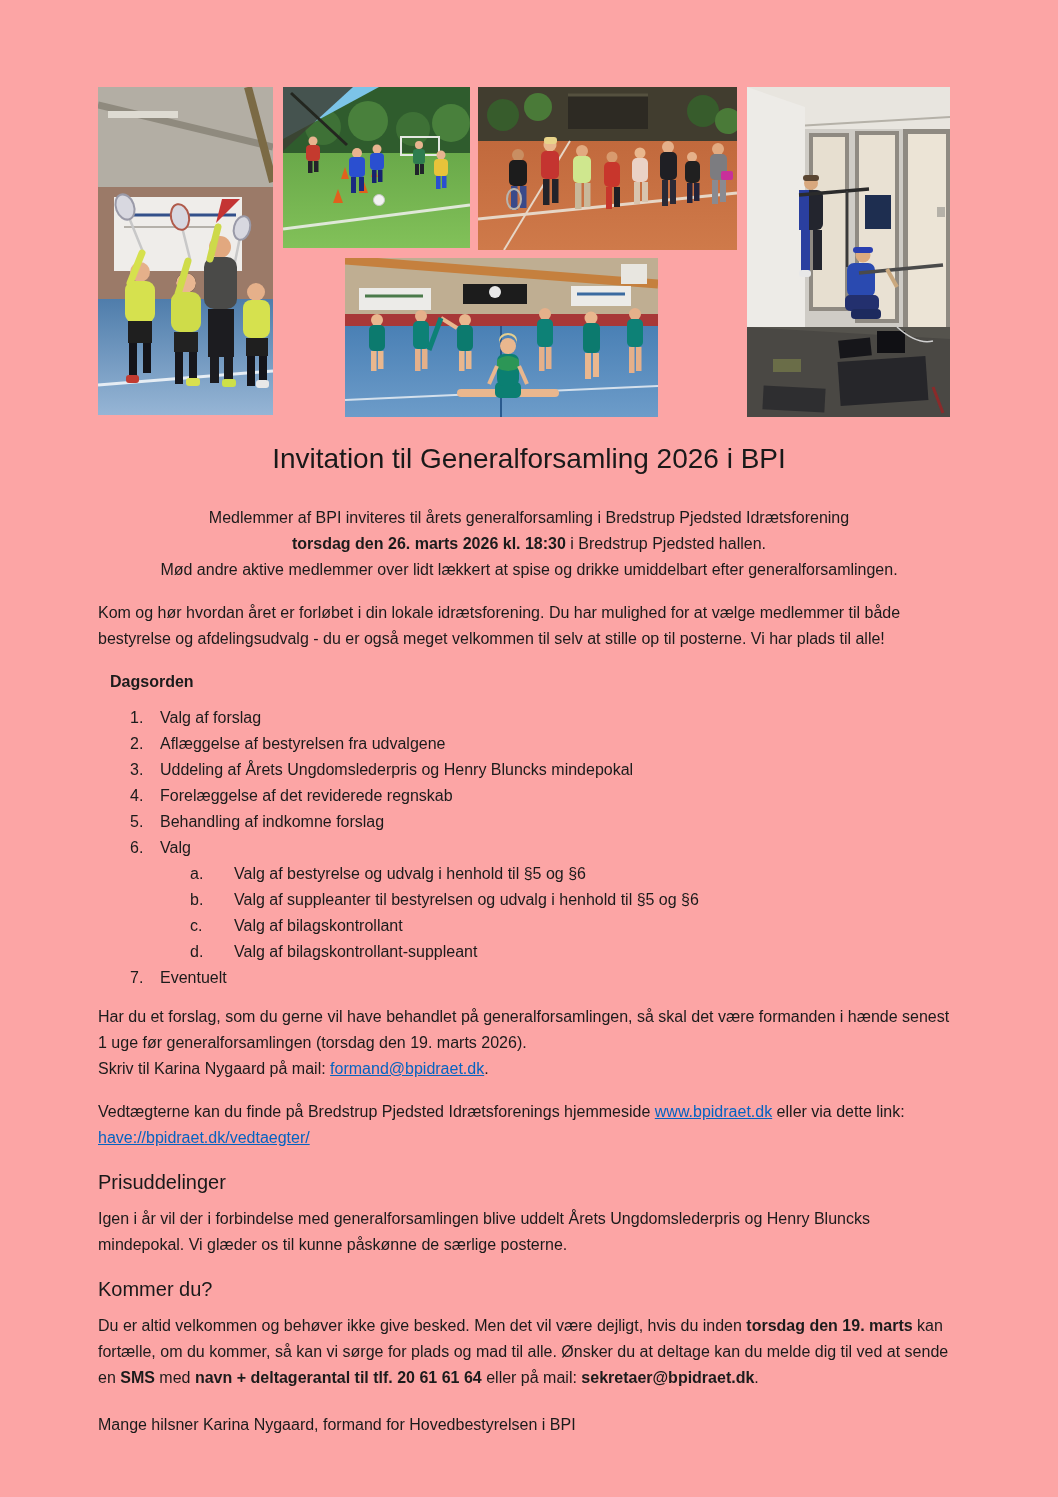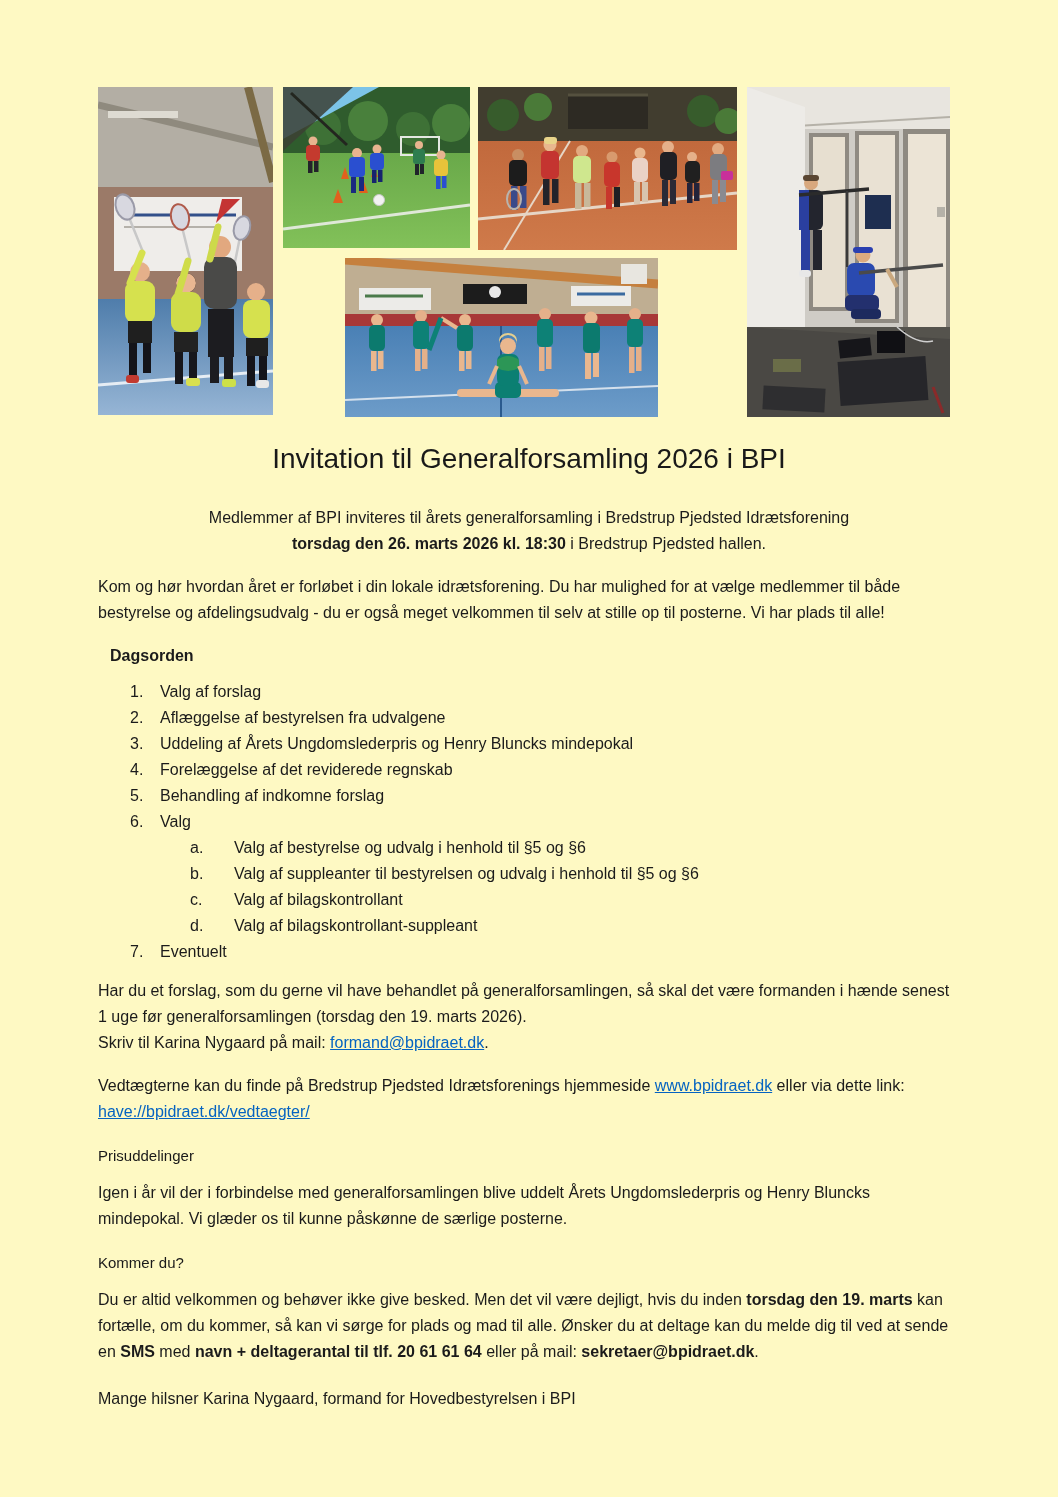--- a/index.html
+++ b/index.html
@@ -2,21 +2,21 @@
 <html><head>
 <meta charset="utf-8">
 <style>
   * { margin: 0; padding: 0; box-sizing: border-box; }
   html, body { background: #e8e8e8; }
   body { font-family: "Liberation Sans", sans-serif; }
   .page {
     position: relative;
     width: 1058px; height: 1497px;
     margin: 0 auto;
-    background: #fef9c3;
+    background: #fca5a5;
     color: #1b1b1b;
     overflow: hidden;
   }
   
   .collage { position: absolute; top: 0; left: 0; width: 1058px; height: 417px; }
   .photo { position: absolute; overflow: hidden; }
   .photo svg { display: block; width: 100%; height: 100%; }
   .ph-badminton { left: 98px;  top: 87px;  width: 175px; height: 328px; }
   .ph-soccer    { left: 283px; top: 87px;  width: 187px; height: 161px; }
   .ph-tennis    { left: 478px; top: 87px;  width: 259px; height: 163px; }
@@ -28,21 +28,21 @@
   .center-block { text-align: center; margin-bottom: 17px; margin-top: 28px; }
   .center-block div { line-height: 26px; }
   p.body-par { margin: 10px 0 17px 0; }
   .bold { font-weight: 700; }
   .agenda-heading { font-weight: 700; margin: 0 0 10px 12px; }
   .agenda { margin: 0 0 13px 0; }
   .li-row { display: flex; line-height: 26px; }
   .li-row .num { flex: 0 0 30px; margin-left: 32px; }
   .li-row.sub .num { flex: 0 0 44px; margin-left: 92px; }
   a.doclink { color: #0563C1; text-decoration: underline; cursor: pointer; }
-  h2.sect { font-size: 15px; line-height: 28px; font-weight: 400; margin: 3px 0 4px 0; color: #191919; }
+  h2.sect { font-size: 20px; line-height: 28px; font-weight: 400; margin: 3px 0 4px 0; color: #191919; }
   .sig { margin-top: 21px; }
 </style>
 </head>
 <body>
 
 <div class="page">
 
   <div class="collage">
 
     <div class="photo ph-badminton" aria-label="badminton-kids-jumping-photo">
@@ -351,20 +351,21 @@
     </div>
   </div>
 
   <div class="content">
 
     <h1 class="title">Invitation til Generalforsamling 2026 i BPI</h1>
 
     <div class="center-block">
       <div>Medlemmer af BPI inviteres til årets generalforsamling i Bredstrup Pjedsted Idrætsforening</div>
       <div><span class="bold">torsdag den 26. marts 2026 kl. 18:30</span><span> i Bredstrup Pjedsted hallen.</span></div>
+      <div>Mød andre aktive medlemmer over lidt lækkert at spise og drikke umiddelbart efter generalforsamlingen.</div>
     </div>
 
     <p class="body-par">Kom og hør hvordan året er forløbet i din lokale idrætsforening. Du har mulighed for at vælge medlemmer til både bestyrelse og afdelingsudvalg - du er også meget velkommen til selv at stille op til posterne. Vi har plads til alle!</p>
 
     <p class="agenda-heading">Dagsorden</p>
 
     <div class="agenda">
       <div class="li-row">
           <span class="num">1.</span>
           <span>Valg af forslag</span>

